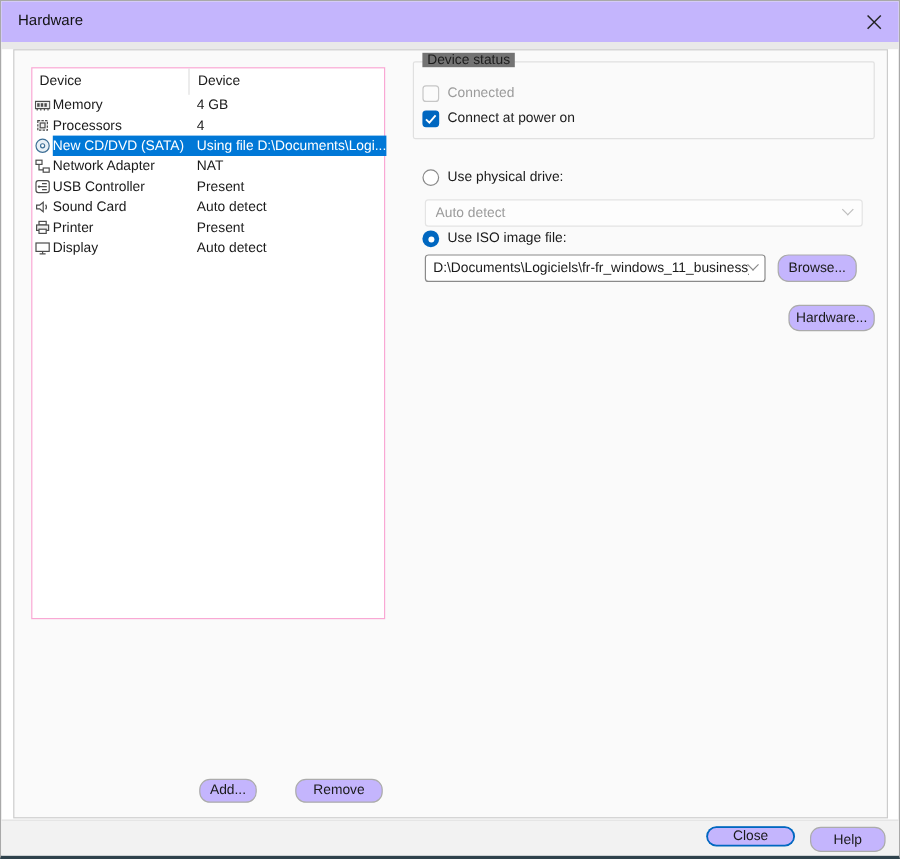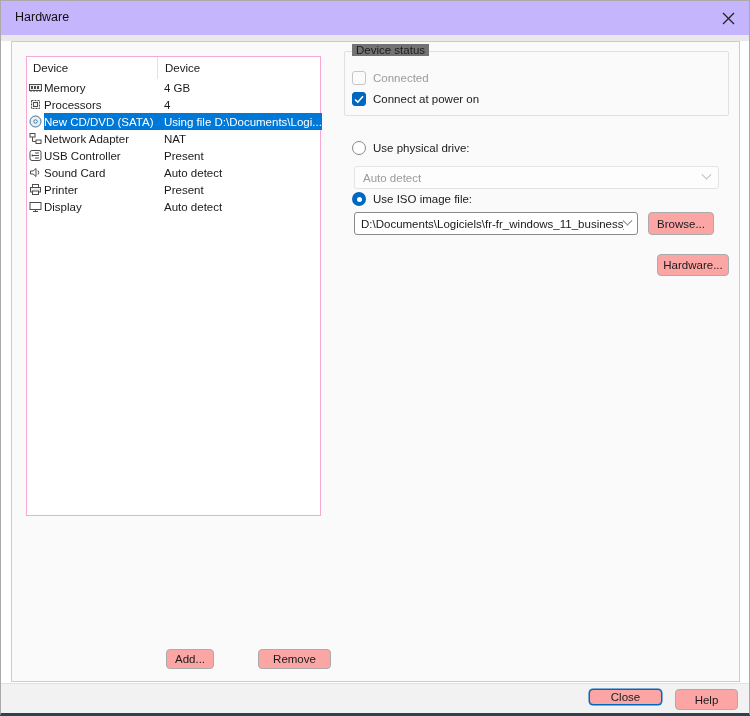--- a/index.html
+++ b/index.html
@@ -22,23 +22,23 @@
   .devheader { display:flex; height:22px; align-items:center; }
   .devheader .hcol1 { width:130px; padding-left:6px; }
   .devheader .hcol2 { flex:1; padding-left:7px; border-left:1px solid #e0e0e0; height:100%; display:flex; align-items:center; }
   .devrow { display:flex; height:17px; align-items:center; }
   .icon-cell { width:17px; display:flex; align-items:center; justify-content:center; flex:none; }
   .row-main { flex:1; display:flex; height:100%; align-items:center; }
   .name-cell { width:114px; white-space:nowrap; overflow:hidden; }
   .summ-cell { flex:1; padding-left:6px; white-space:nowrap; overflow:hidden; text-overflow:clip; }
   .devrow.selected .row-main { background:#0078d7; color:#ffffff; }
   
-  .btn { position:absolute; background:#fca5a5; border:1px solid #ababab; border-radius:4px; font-size:11.5px; color:#1a1a1a; display:flex; align-items:center; justify-content:center; font-family:"Liberation Sans", sans-serif; }
+  .btn { position:absolute; background:#c4b5fd; border:1px solid #ababab; border-radius:9px; font-size:11.5px; color:#1a1a1a; display:flex; align-items:center; justify-content:center; font-family:"Liberation Sans", sans-serif; }
   .btn-add { left:165px; top:648px; width:48px; height:20px; }
-  .btn-remove { left:245px; top:648px; width:73px; height:20px;margin-left:12px; }
+  .btn-remove { left:245px; top:648px; width:73px; height:20px; }
   .btn-browse { left:647px; top:211px; width:66px; height:23px; }
   .btn-advanced { left:656px; top:253px; width:72px; height:22px; }
   .btn-close { left:588px; top:688px; width:73px; height:16px; border:1px solid #0067c0; box-shadow:0 0 0 0.5px #0067c0; }
   .btn-help { left:674px; top:688px; width:63px; height:21px; }
   
   .group { position:absolute; border:1px solid #e0e0e0; border-radius:2px; }
   .group-ds { left:343px; top:50px; width:385px; height:65px; }
   .group-cn { left:343px; top:124px; width:385px; height:119px; }
   .group-label { position:absolute; top:-8px; left:7px; background:#737373; padding:0 4px; font-size:11.5px; color:#1c1c1c; }
   

